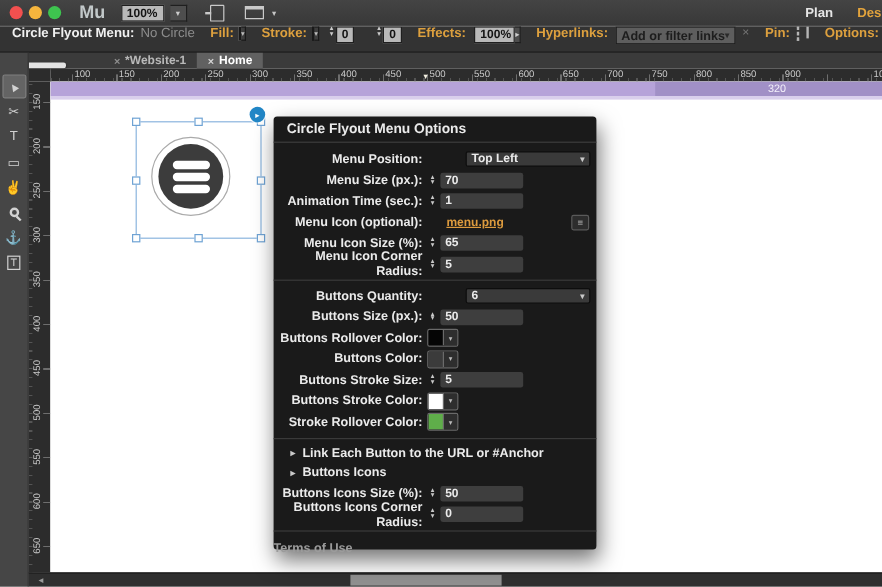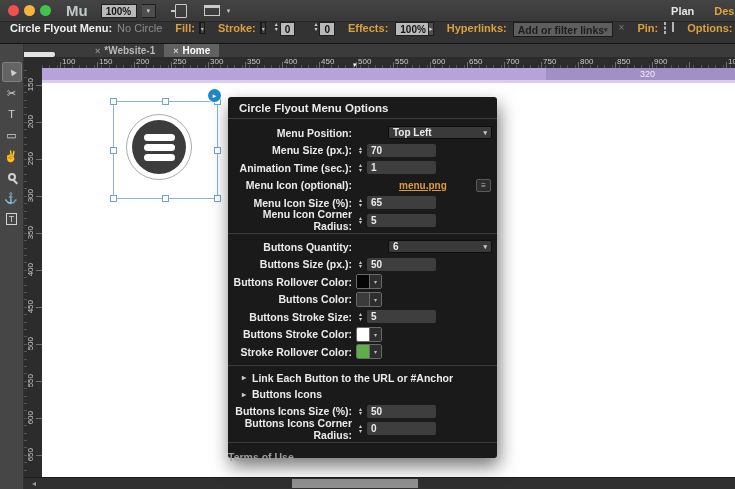--- a/index.html
+++ b/index.html
@@ -122,21 +122,21 @@
   .pstep{display:flex;flex-direction:column;margin-left:4px;width:9px;line-height:4.5px;font-size:6px;color:#c9c9c9;
     text-align:center;flex:none;}
   .pfield{margin-left:2px;width:69px;height:13px;background:#3e3e3e;border-radius:2px;font-size:10px;font-weight:bold;
     line-height:13px;padding-left:4px;box-sizing:border-box;}
   .pdd{margin-left:36px;width:104px;height:13px;background:#3a3a3a;border:1px solid #0d0d0d;border-radius:2px;
     font-size:10px;font-weight:bold;display:flex;align-items:center;padding:0 4px;box-sizing:border-box;}
   .pdd .arr{margin-left:auto;font-size:7px;color:#c9c9c9;}
   .pswatch{margin-left:4px;display:flex;height:13px;border:1px solid #6a6a6a;border-radius:2px;overflow:hidden;}
   .pswatch .sw{width:13px;height:13px;border-right:1px solid #6a6a6a;box-sizing:border-box;}
   .pswatch .swarr2{width:11px;background:#2e2e2e;color:#bbb;font-size:6px;display:flex;align-items:center;justify-content:center;}
-  .plink{margin-left:47px;color:#dd9b3e;font-size:10px;font-weight:bold;text-decoration:underline;}
+  .plink{margin-left:20px;color:#dd9b3e;font-size:10px;font-weight:bold;text-decoration:underline;}
   .ptrash{position:absolute;right:6px;top:2px;width:15px;height:13px;background:#2d2d2d;border:1px solid #5a5a5a;
     border-radius:2px;color:#bbb;font-size:8px;line-height:12px;text-align:center;box-sizing:border-box;}
   .pdivider{border-top:1px solid #3a3a3a;margin:4px 0;}
   .pdisc{height:16.5px;display:flex;align-items:center;padding-left:14px;font-size:10.5px;font-weight:bold;}
   .pdisc .tri{color:#c9c9c9;font-size:8px;margin-right:6px;}
   .pterms{text-align:left;padding:4px 14px 0 0;font-size:10.5px;font-weight:bold;color:#9b9b9b;}
 </style>
 </head>
 <body>
 

